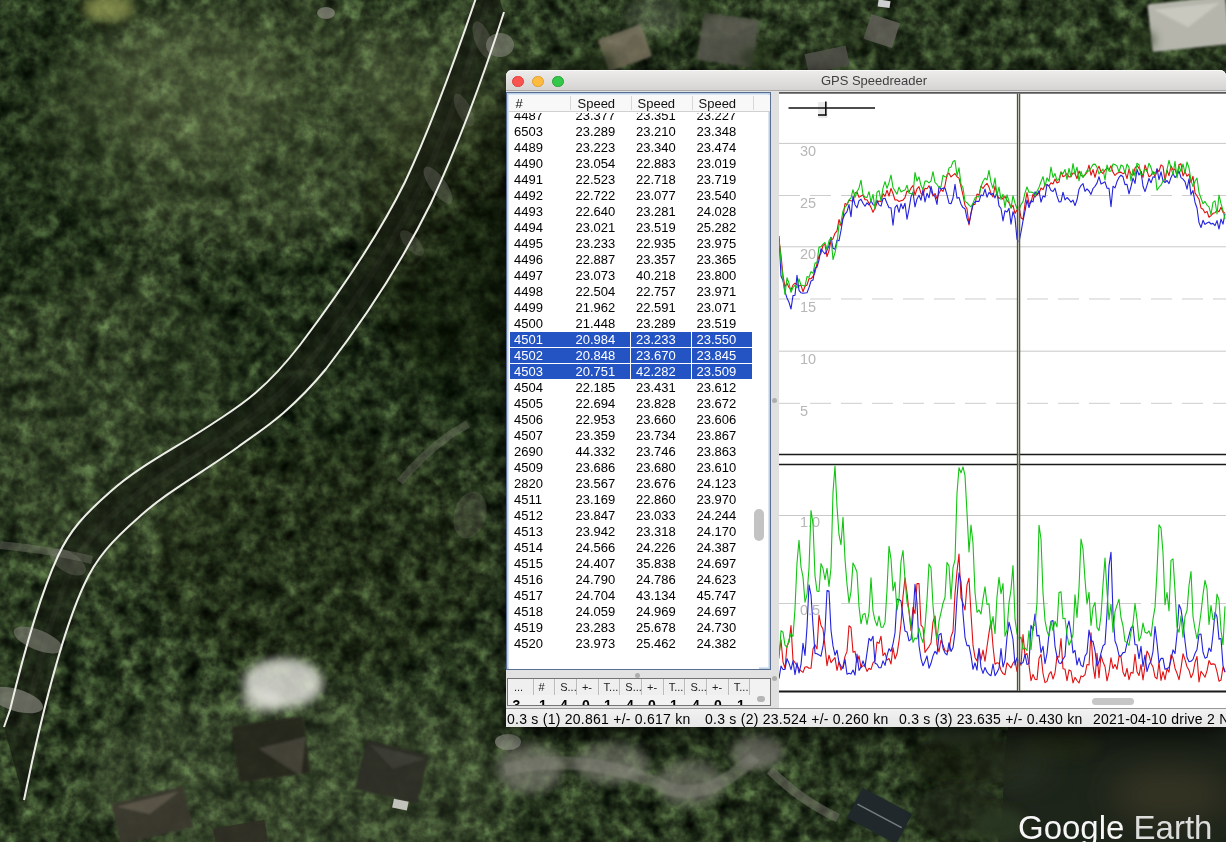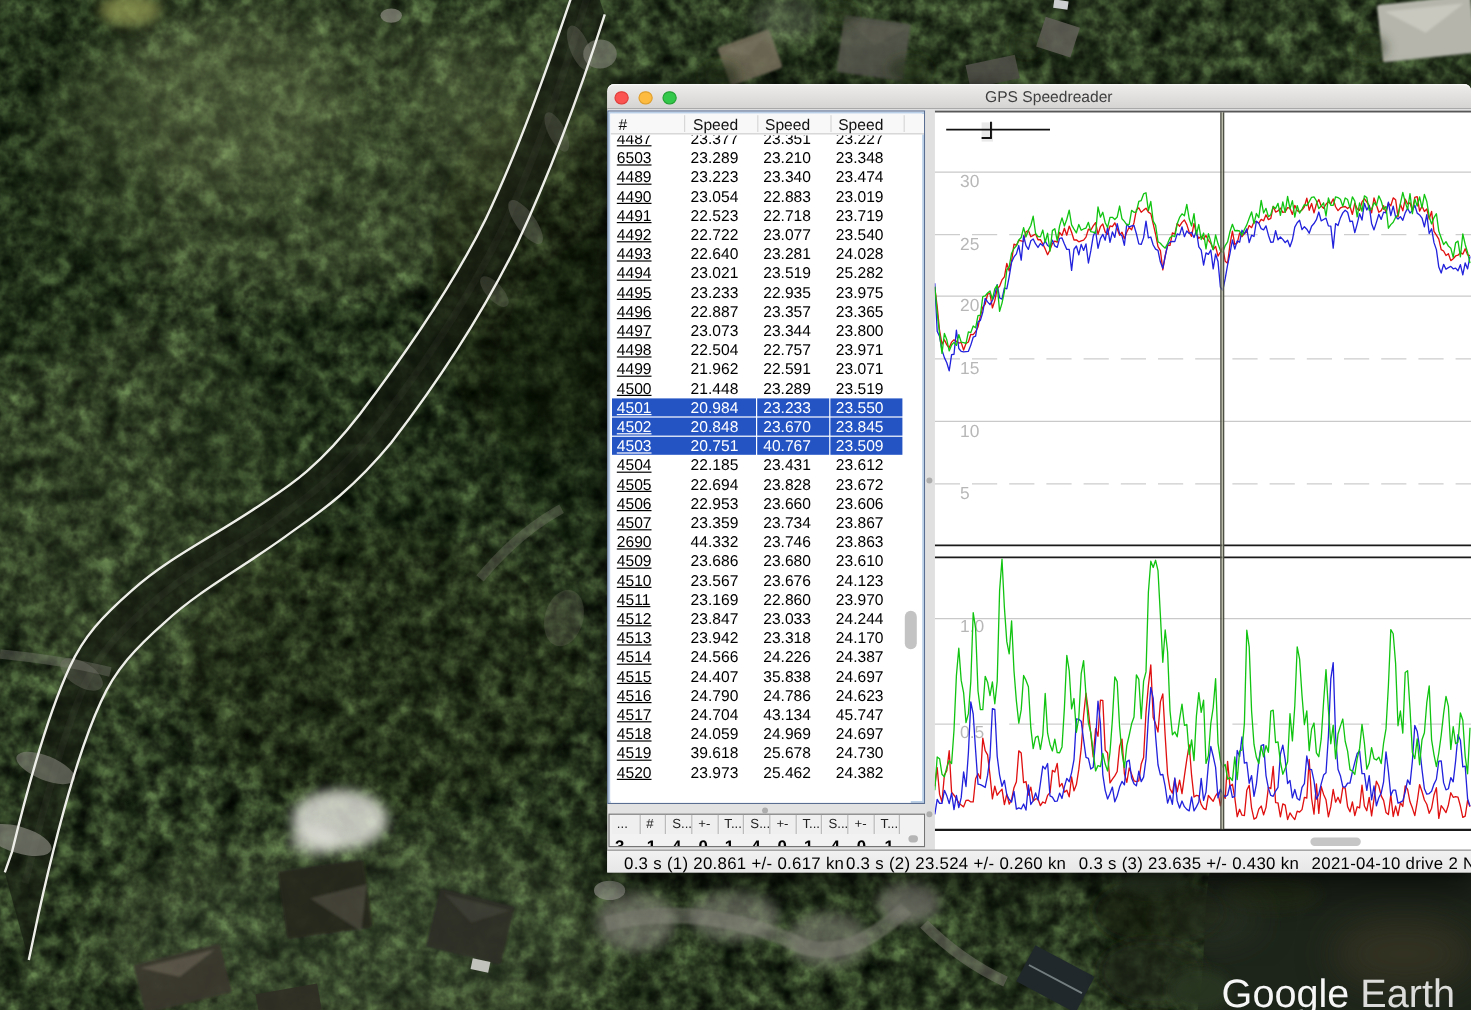--- a/index.html
+++ b/index.html
@@ -17,21 +17,21 @@
 #leftpane { position:absolute; left:0; top:22px; width:264.5px; height:578px; background:#fff;
   border:1.5px solid #596e91; box-shadow:inset 0 0 0 1.5px #b9cfe8; }
 #thead { position:absolute; left:1.5px; top:1.5px; width:261.5px; height:17px; background:#f8f8f8;
   border-bottom:1px solid #d0d0d0; font-size:13px; color:#111; }
 #thead i { position:absolute; top:1px; font-style:normal; }
 #thead .sep { position:absolute; top:1px; height:14px; width:1px; background:#d8d8d8; }
 #tbody { position:absolute; left:1.5px; top:20px; width:250px; height:556px; overflow:hidden; background:#fff; }
 #rowswrap { position:absolute; left:0; top:-5.5px; }
 .row { height:16px; font-size:13px; line-height:16px; color:#000; white-space:nowrap; }
 .row i { display:inline-block; font-style:normal; height:16px; vertical-align:top; }
-.c1 { margin-left:1px; width:60.5px; padding-left:4.5px;text-decoration:underline; }
+.c1 { margin-left:1px; width:60.5px; padding-left:4.5px; }
 .c2 { margin-left:0; width:60px; padding-left:5.5px; }
 .c3 { margin-left:1px; width:60px; padding-left:5px; }
 .c4 { margin-left:1px; width:60px; padding-left:4.5px; }
 .sel i { background:#2454c4; color:#fff; height:15.2px; }
 #vthumb { position:absolute; left:247px; top:416px; width:10px; height:32px; border-radius:5px; background:#c3c3c3; }
 #minitable { position:absolute; left:1px; top:608px; width:264px; height:28px; background:#f2f2f2;
   border:1.5px solid #757575; overflow:hidden; }
 .mcell { position:absolute; top:0; height:16px; font-size:11px; color:#222; padding:2px 0 0 4px;
   border-right:1px solid #bbb; background:#efefef; }
 #minitable b { position:absolute; top:17.5px; font-size:14px; color:#000; }
@@ -178,43 +178,43 @@
 <div class="row"><i class="c1">4487</i><i class="c2">23.377</i><i class="c3">23.351</i><i class="c4">23.227</i></div>
 <div class="row"><i class="c1">6503</i><i class="c2">23.289</i><i class="c3">23.210</i><i class="c4">23.348</i></div>
 <div class="row"><i class="c1">4489</i><i class="c2">23.223</i><i class="c3">23.340</i><i class="c4">23.474</i></div>
 <div class="row"><i class="c1">4490</i><i class="c2">23.054</i><i class="c3">22.883</i><i class="c4">23.019</i></div>
 <div class="row"><i class="c1">4491</i><i class="c2">22.523</i><i class="c3">22.718</i><i class="c4">23.719</i></div>
 <div class="row"><i class="c1">4492</i><i class="c2">22.722</i><i class="c3">23.077</i><i class="c4">23.540</i></div>
 <div class="row"><i class="c1">4493</i><i class="c2">22.640</i><i class="c3">23.281</i><i class="c4">24.028</i></div>
 <div class="row"><i class="c1">4494</i><i class="c2">23.021</i><i class="c3">23.519</i><i class="c4">25.282</i></div>
 <div class="row"><i class="c1">4495</i><i class="c2">23.233</i><i class="c3">22.935</i><i class="c4">23.975</i></div>
 <div class="row"><i class="c1">4496</i><i class="c2">22.887</i><i class="c3">23.357</i><i class="c4">23.365</i></div>
-<div class="row"><i class="c1">4497</i><i class="c2">23.073</i><i class="c3">23.344</i><i class="c4">23.800</i></div>
+<div class="row"><i class="c1">4497</i><i class="c2">23.073</i><i class="c3">40.218</i><i class="c4">23.800</i></div>
 <div class="row"><i class="c1">4498</i><i class="c2">22.504</i><i class="c3">22.757</i><i class="c4">23.971</i></div>
 <div class="row"><i class="c1">4499</i><i class="c2">21.962</i><i class="c3">22.591</i><i class="c4">23.071</i></div>
 <div class="row"><i class="c1">4500</i><i class="c2">21.448</i><i class="c3">23.289</i><i class="c4">23.519</i></div>
 <div class="row sel"><i class="c1">4501</i><i class="c2">20.984</i><i class="c3">23.233</i><i class="c4">23.550</i></div>
 <div class="row sel"><i class="c1">4502</i><i class="c2">20.848</i><i class="c3">23.670</i><i class="c4">23.845</i></div>
-<div class="row sel"><i class="c1">4503</i><i class="c2">20.751</i><i class="c3">40.767</i><i class="c4">23.509</i></div>
+<div class="row sel"><i class="c1">4503</i><i class="c2">20.751</i><i class="c3">42.282</i><i class="c4">23.509</i></div>
 <div class="row"><i class="c1">4504</i><i class="c2">22.185</i><i class="c3">23.431</i><i class="c4">23.612</i></div>
 <div class="row"><i class="c1">4505</i><i class="c2">22.694</i><i class="c3">23.828</i><i class="c4">23.672</i></div>
 <div class="row"><i class="c1">4506</i><i class="c2">22.953</i><i class="c3">23.660</i><i class="c4">23.606</i></div>
 <div class="row"><i class="c1">4507</i><i class="c2">23.359</i><i class="c3">23.734</i><i class="c4">23.867</i></div>
 <div class="row"><i class="c1">2690</i><i class="c2">44.332</i><i class="c3">23.746</i><i class="c4">23.863</i></div>
 <div class="row"><i class="c1">4509</i><i class="c2">23.686</i><i class="c3">23.680</i><i class="c4">23.610</i></div>
-<div class="row"><i class="c1">4510</i><i class="c2">23.567</i><i class="c3">23.676</i><i class="c4">24.123</i></div>
+<div class="row"><i class="c1">2820</i><i class="c2">23.567</i><i class="c3">23.676</i><i class="c4">24.123</i></div>
 <div class="row"><i class="c1">4511</i><i class="c2">23.169</i><i class="c3">22.860</i><i class="c4">23.970</i></div>
 <div class="row"><i class="c1">4512</i><i class="c2">23.847</i><i class="c3">23.033</i><i class="c4">24.244</i></div>
 <div class="row"><i class="c1">4513</i><i class="c2">23.942</i><i class="c3">23.318</i><i class="c4">24.170</i></div>
 <div class="row"><i class="c1">4514</i><i class="c2">24.566</i><i class="c3">24.226</i><i class="c4">24.387</i></div>
 <div class="row"><i class="c1">4515</i><i class="c2">24.407</i><i class="c3">35.838</i><i class="c4">24.697</i></div>
 <div class="row"><i class="c1">4516</i><i class="c2">24.790</i><i class="c3">24.786</i><i class="c4">24.623</i></div>
 <div class="row"><i class="c1">4517</i><i class="c2">24.704</i><i class="c3">43.134</i><i class="c4">45.747</i></div>
 <div class="row"><i class="c1">4518</i><i class="c2">24.059</i><i class="c3">24.969</i><i class="c4">24.697</i></div>
-<div class="row"><i class="c1">4519</i><i class="c2">39.618</i><i class="c3">25.678</i><i class="c4">24.730</i></div>
+<div class="row"><i class="c1">4519</i><i class="c2">23.283</i><i class="c3">25.678</i><i class="c4">24.730</i></div>
 <div class="row"><i class="c1">4520</i><i class="c2">23.973</i><i class="c3">25.462</i><i class="c4">24.382</i></div>
     </div>
         </div>
     <div id="vthumb"></div>
   </div>
   <div id="minitable">
 <div class="mcell" style="left:2.0px;width:23.5px">...</div>
 <div class="mcell" style="left:26.5px;width:20.7px">#</div>
 <div class="mcell" style="left:48.2px;width:20.7px">S...</div>
 <div class="mcell" style="left:69.9px;width:20.7px">+-</div>
@@ -278,19 +278,19 @@
     <polyline fill="none" stroke="#2222dd" stroke-width="1.1" stroke-linejoin="round" points="0.0,586.6 2.0,574.1 4.0,577.5 6.0,577.5 8.0,566.6 10.0,571.2 12.0,577.7 14.0,568.9 16.0,582.7 18.0,570.9 20.0,581.0 22.0,572.7 24.0,551.3 26.0,563.4 28.0,535.4 30.0,492.9 32.0,503.0 34.0,533.2 36.0,561.4 38.0,561.8 40.0,562.9 42.0,564.2 44.0,554.2 46.0,539.0 48.0,498.5 50.0,499.1 52.0,538.3 54.0,553.9 56.0,563.2 58.0,558.3 60.0,570.3 62.0,574.3 64.0,576.3 66.0,567.4 68.0,582.3 70.0,581.3 72.0,582.1 74.0,578.0 76.0,583.1 78.0,562.1 80.0,578.4 82.0,575.3 84.0,568.8 86.0,574.8 88.0,560.8 90.0,546.4 92.0,548.9 94.0,544.3 96.0,571.3 98.0,572.3 100.0,575.8 102.0,575.6 104.0,568.9 106.0,573.4 108.0,563.7 110.0,556.7 112.0,559.4 114.0,551.8 116.0,541.0 118.0,507.1 120.0,507.5 122.0,509.0 124.0,524.6 126.0,539.1 128.0,539.9 130.0,548.9 132.0,547.4 134.0,525.1 136.0,492.2 138.0,510.7 140.0,553.5 142.0,566.6 144.0,573.8 146.0,569.2 148.0,563.9 150.0,576.2 152.0,571.3 154.0,563.9 156.0,559.2 158.0,562.1 160.0,542.7 162.0,541.4 164.0,556.3 166.0,561.1 168.0,562.9 170.0,550.7 172.0,559.4 174.0,555.6 176.0,540.4 178.0,505.7 180.0,480.8 182.0,489.8 184.0,521.5 186.0,545.3 188.0,553.7 190.0,553.4 192.0,563.4 194.0,577.3 196.0,570.9 198.0,578.2 200.0,556.3 202.0,575.4 204.0,581.4 206.0,575.5 208.0,580.2 210.0,582.5 212.0,583.7 214.0,572.0 216.0,583.7 218.0,580.4 220.0,576.3 222.0,556.6 224.0,575.0 226.0,568.1 228.0,545.0 230.0,530.1 232.0,538.2 234.0,547.5 236.0,572.9 238.0,565.7 240.0,569.6 242.0,571.9 244.0,570.5 246.0,562.3 248.0,572.5 250.0,571.6 252.0,533.4 254.0,538.5 256.0,522.0 258.0,543.9 260.0,543.4 262.0,560.7 264.0,554.3 266.0,571.7 268.0,561.5 270.0,541.8 272.0,529.3 274.0,528.5 276.0,554.3 278.0,564.8 280.0,570.9 282.0,571.6 284.0,567.2 286.0,564.1 288.0,536.4 290.0,529.0 292.0,541.0 294.0,560.9 296.0,558.4 298.0,572.9 300.0,565.9 302.0,573.4 304.0,574.8 306.0,564.1 308.0,561.0 310.0,538.0 312.0,548.9 314.0,549.4 316.0,558.7 318.0,574.0 320.0,569.8 322.0,561.2 324.0,553.9 326.0,552.0 328.0,521.5 330.0,473.8 332.0,460.2 334.0,521.8 336.0,549.0 338.0,554.4 340.0,563.5 342.0,564.0 344.0,560.6 346.0,560.5 348.0,551.2 350.0,543.3 352.0,535.9 354.0,533.8 356.0,552.7 358.0,552.7 360.0,566.6 362.0,554.3 364.0,574.5 366.0,563.0 368.0,579.6 370.0,572.8 372.0,568.9 374.0,559.5 376.0,534.5 378.0,550.8 380.0,570.8 382.0,566.4 384.0,566.4 386.0,577.3 388.0,576.4 390.0,575.4 392.0,568.0 394.0,557.9 396.0,561.6 398.0,542.2 400.0,512.5 402.0,517.3 404.0,530.9 406.0,549.3 408.0,565.3 410.0,569.8 412.0,569.3 414.0,567.4 416.0,561.4 418.0,557.4 420.0,542.3 422.0,542.0 424.0,560.2 426.0,566.2 428.0,565.3 430.0,556.0 432.0,559.5 434.0,542.3 436.0,520.3 438.0,524.8 440.0,547.1 442.0,546.5 444.0,573.6 446.0,579.8"></polyline>
     <polyline fill="none" stroke="#12c412" stroke-width="1.1" stroke-linejoin="round" points="0.0,566.5 2.0,538.8 4.0,540.3 6.0,553.2 8.0,555.4 10.0,547.5 12.0,541.8 14.0,544.3 16.0,516.6 18.0,471.0 20.0,448.2 22.0,475.0 24.0,485.1 26.0,510.2 28.0,502.7 30.0,476.0 32.0,418.6 34.0,431.6 36.0,483.8 38.0,499.3 40.0,499.4 42.0,471.6 44.0,476.5 46.0,487.7 48.0,476.3 50.0,494.5 52.0,475.8 54.0,400.2 56.0,374.0 58.0,414.3 60.0,442.7 62.0,452.8 64.0,425.4 66.0,467.2 68.0,492.3 70.0,510.6 72.0,499.6 74.0,470.9 76.0,475.0 78.0,480.3 80.0,514.4 82.0,531.8 84.0,522.4 86.0,521.5 88.0,532.5 90.0,520.5 92.0,485.9 94.0,519.0 96.0,528.4 98.0,533.8 100.0,524.0 102.0,535.1 104.0,535.3 106.0,530.4 108.0,498.1 110.0,454.2 112.0,466.8 114.0,498.8 116.0,490.1 118.0,518.2 120.0,506.4 122.0,469.4 124.0,458.5 126.0,487.4 128.0,510.4 130.0,518.5 132.0,534.6 134.0,550.4 136.0,545.9 138.0,546.9 140.0,535.9 142.0,544.7 144.0,550.5 146.0,534.9 148.0,507.7 150.0,472.1 152.0,476.0 154.0,513.8 156.0,535.4 158.0,547.7 160.0,529.4 162.0,520.7 164.0,511.2 166.0,505.5 168.0,470.4 170.0,474.1 172.0,506.9 174.0,475.6 176.0,467.9 178.0,401.3 180.0,375.7 182.0,380.9 184.0,374.9 186.0,383.6 188.0,420.9 190.0,459.9 192.0,433.0 194.0,451.3 196.0,500.2 198.0,520.3 200.0,517.9 202.0,522.0 204.0,507.1 206.0,494.8 208.0,512.4 210.0,511.6 212.0,536.8 214.0,524.5 216.0,541.8 218.0,504.8 220.0,485.2 222.0,501.6 224.0,491.5 226.0,544.2 228.0,537.8 230.0,510.9 232.0,497.6 234.0,473.6 236.0,527.2 238.0,541.4 240.0,547.4 242.0,545.0 244.0,557.3 246.0,555.9 248.0,558.5 250.0,538.7 252.0,557.6 254.0,534.0 256.0,533.0 258.0,510.8 260.0,433.2 262.0,447.0 264.0,500.7 266.0,528.4 268.0,539.1 270.0,544.3 272.0,529.8 274.0,538.7 276.0,529.3 278.0,534.9 280.0,500.6 282.0,499.8 284.0,526.8 286.0,526.2 288.0,542.9 290.0,553.2 292.0,548.5 294.0,542.8 296.0,502.8 298.0,525.4 300.0,496.1 302.0,447.0 304.0,457.2 306.0,487.5 308.0,511.9 310.0,500.4 312.0,533.5 314.0,515.5 316.0,510.5 318.0,535.4 320.0,538.6 322.0,523.8 324.0,492.8 326.0,466.0 328.0,499.3 330.0,527.8 332.0,512.2 334.0,540.3 336.0,519.7 338.0,513.1 340.0,507.2 342.0,525.7 344.0,534.0 346.0,549.4 348.0,550.6 350.0,553.4 352.0,540.2 354.0,531.7 356.0,511.6 358.0,527.2 360.0,549.0 362.0,543.9 364.0,531.1 366.0,540.2 368.0,541.3 370.0,538.9 372.0,544.3 374.0,527.2 376.0,515.4 378.0,479.4 380.0,432.7 382.0,436.1 384.0,460.8 386.0,512.8 388.0,500.5 390.0,518.9 392.0,468.4 394.0,466.9 396.0,498.6 398.0,535.0 400.0,540.2 402.0,523.7 404.0,545.3 406.0,524.5 408.0,518.6 410.0,493.5 412.0,479.5 414.0,524.5 416.0,537.0 418.0,546.8 420.0,535.5 422.0,520.7 424.0,502.7 426.0,488.3 428.0,496.7 430.0,532.5 432.0,513.6 434.0,527.7 436.0,526.5 438.0,502.1 440.0,508.2 442.0,538.3 444.0,552.8 446.0,514.4"></polyline>
     <g>
       <line x1="238.5" y1="1.5" x2="238.5" y2="599" stroke="#4d5044" stroke-width="1.3"></line>
       <line x1="240.6" y1="1.5" x2="240.6" y2="599" stroke="#4d5044" stroke-width="1.3"></line>
       <line x1="239.6" y1="1.5" x2="239.6" y2="599" stroke="#b5b5a0" stroke-width="0.8"></line>
     </g>
     <rect x="313" y="606" width="42" height="7" rx="3.5" fill="#c6c6c6"></rect>
   </svg>
   <div id="statusbar">
-    <span style="left:14px">0.3 s (1) 20.861 +/- 0.617 kn</span>
+    <span style="left:1px">0.3 s (1) 20.861 +/- 0.617 kn</span>
     <span style="left:199px">0.3 s (2) 23.524 +/- 0.260 kn</span>
     <span style="left:393px">0.3 s (3) 23.635 +/- 0.430 kn</span>
     <span style="left:587px">2021-04-10 drive 2 N</span>
   </div>
 </div>
 </div>
 
 </body></html>

